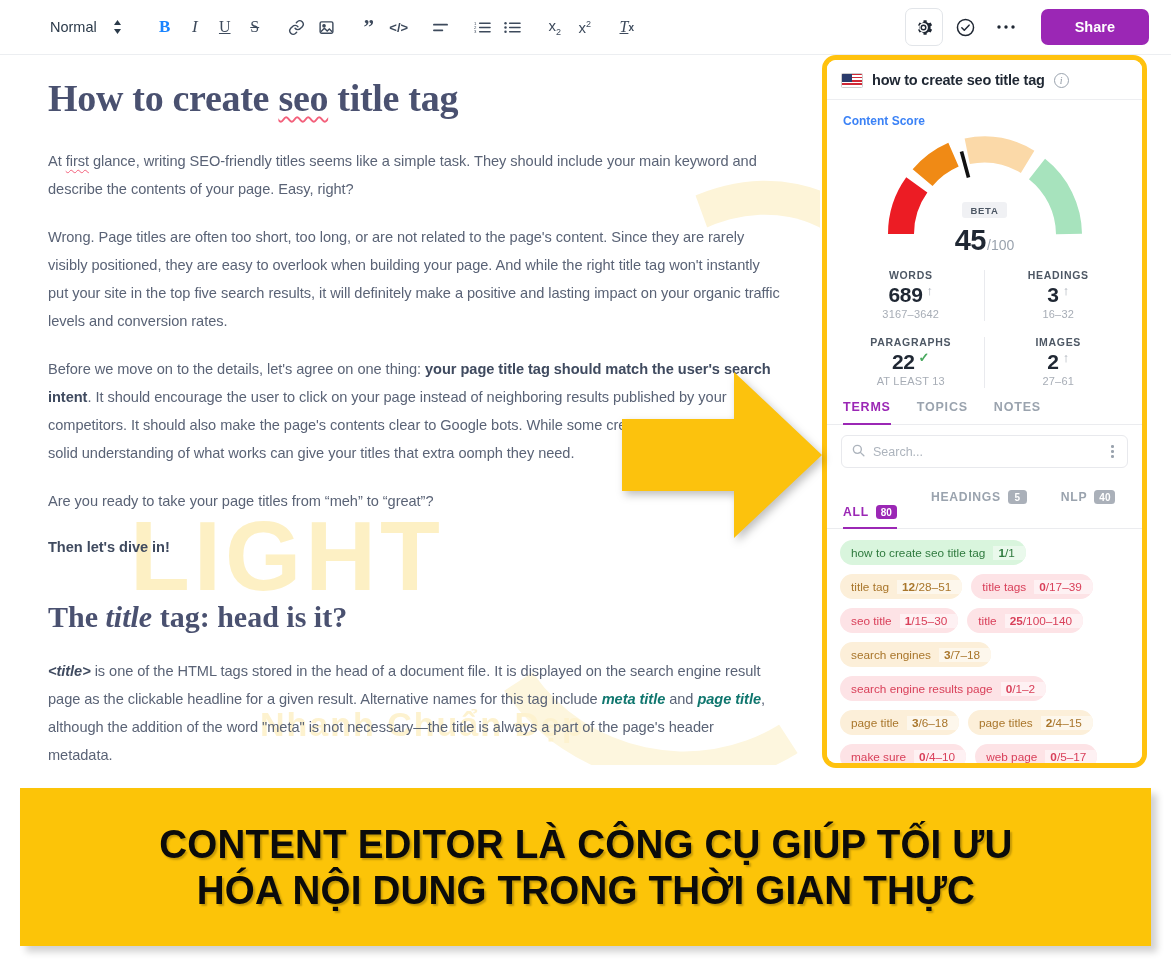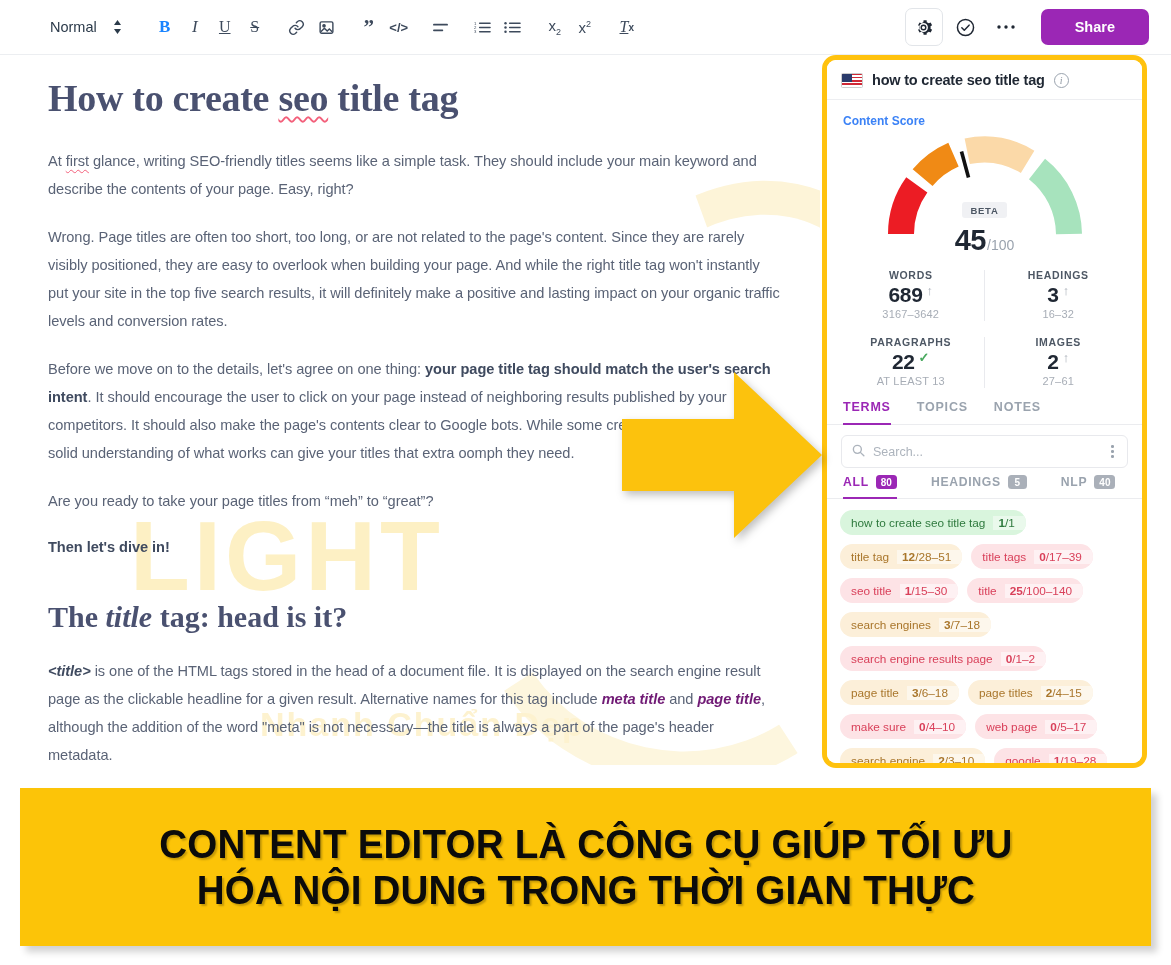--- a/index.html
+++ b/index.html
@@ -55,21 +55,21 @@
     font-family:"Liberation Serif", serif; font-size:30px; font-weight:bold;
     color:#4a5170; margin:38px 0 22px 0; line-height:1.2;
   }
   .doc h2 em { font-style:italic; }
   .doc p {
     font-size:14.6px; line-height:1.92; color:#5a6376; margin:0 0 20px 0;
     letter-spacing:-0.05px;
   }
   .doc p.tight { margin-bottom:18px; }
   .doc strong { color:#3f4a5f; font-weight:bold; }
-  .doc em.bi { font-style:italic; font-weight:bold; color:#701a75; }
+  .doc em.bi { font-style:italic; font-weight:bold; color:#0f766e; }
   .sp-err {
     text-decoration: underline; text-decoration-style: wavy;
     text-decoration-color:#f3607b; text-underline-offset:3px;
     text-decoration-thickness:1.3px;
   }
   h1 .sp-err { text-decoration-thickness:2px; text-underline-offset:5px; }
 
   
   .watermark {
     position:absolute; left:0; top:0; width:820px; height:710px;
@@ -174,21 +174,21 @@
 
   
   .filters { display:flex; align-items:center; gap:0; padding:7px 16px 0 16px; border-bottom:1px solid #ebecef; }
   .filter {
     display:flex; align-items:center; gap:7px; padding-bottom:8px; cursor:pointer;
     border-bottom:2.5px solid transparent; margin-bottom:-1px; margin-right:34px;
   }
   .filter:last-child { margin-right:0; }
   .filter-label { font-size:12.2px; font-weight:bold; letter-spacing:0.7px; color:#9aa3ae; }
   .filter.active .filter-label { color:#9b27b5; }
-  .filter.active { border-bottom-color:#9b27b5; }
+  .filter.active { border-bottom-color:#9b27b5;margin-top:30px; }
   .badge {
     font-size:10px; font-weight:bold; color:#fff; background:#aab0b9;
     border-radius:3.5px; padding:1.5px 5px; min-width:19px; text-align:center;
   }
   .filter.active .badge { background:#9b27b5; }
 
   
   .terms { padding:11px 13px 0 13px; display:flex; flex-wrap:wrap; gap:9px 9px; align-content:flex-start; }
   .chip {
     display:inline-flex; align-items:center; border-radius:13px; overflow:hidden;

